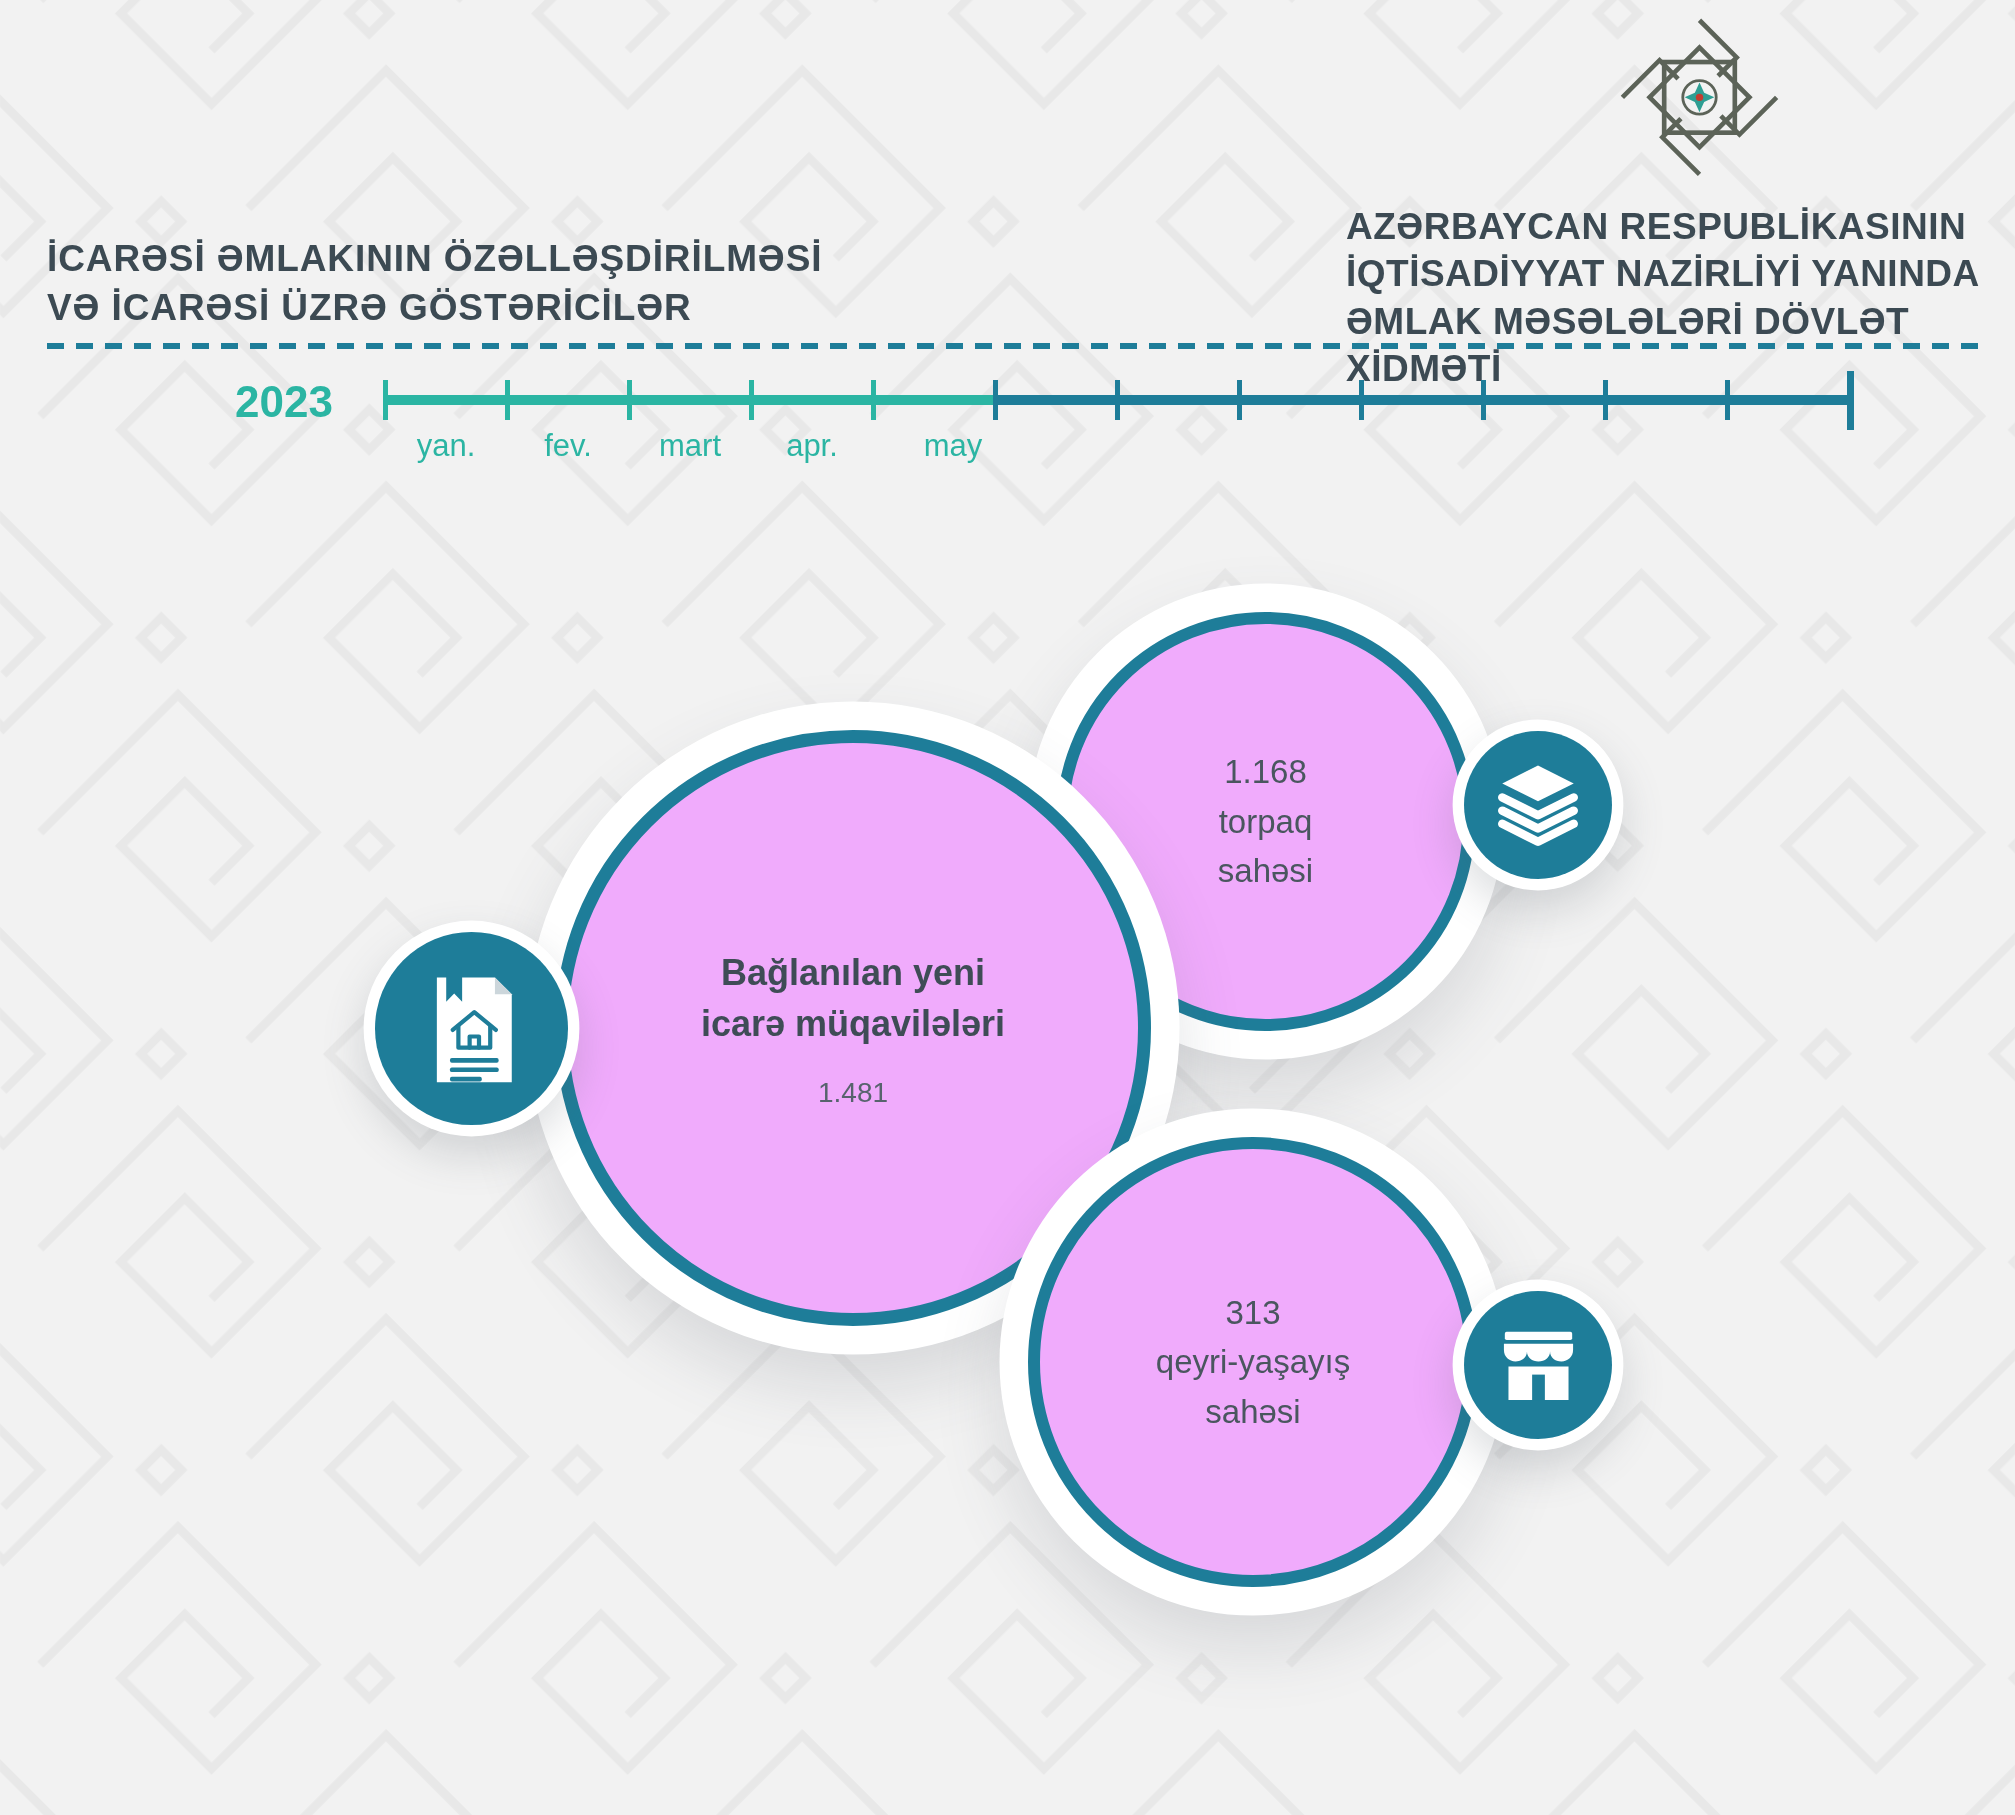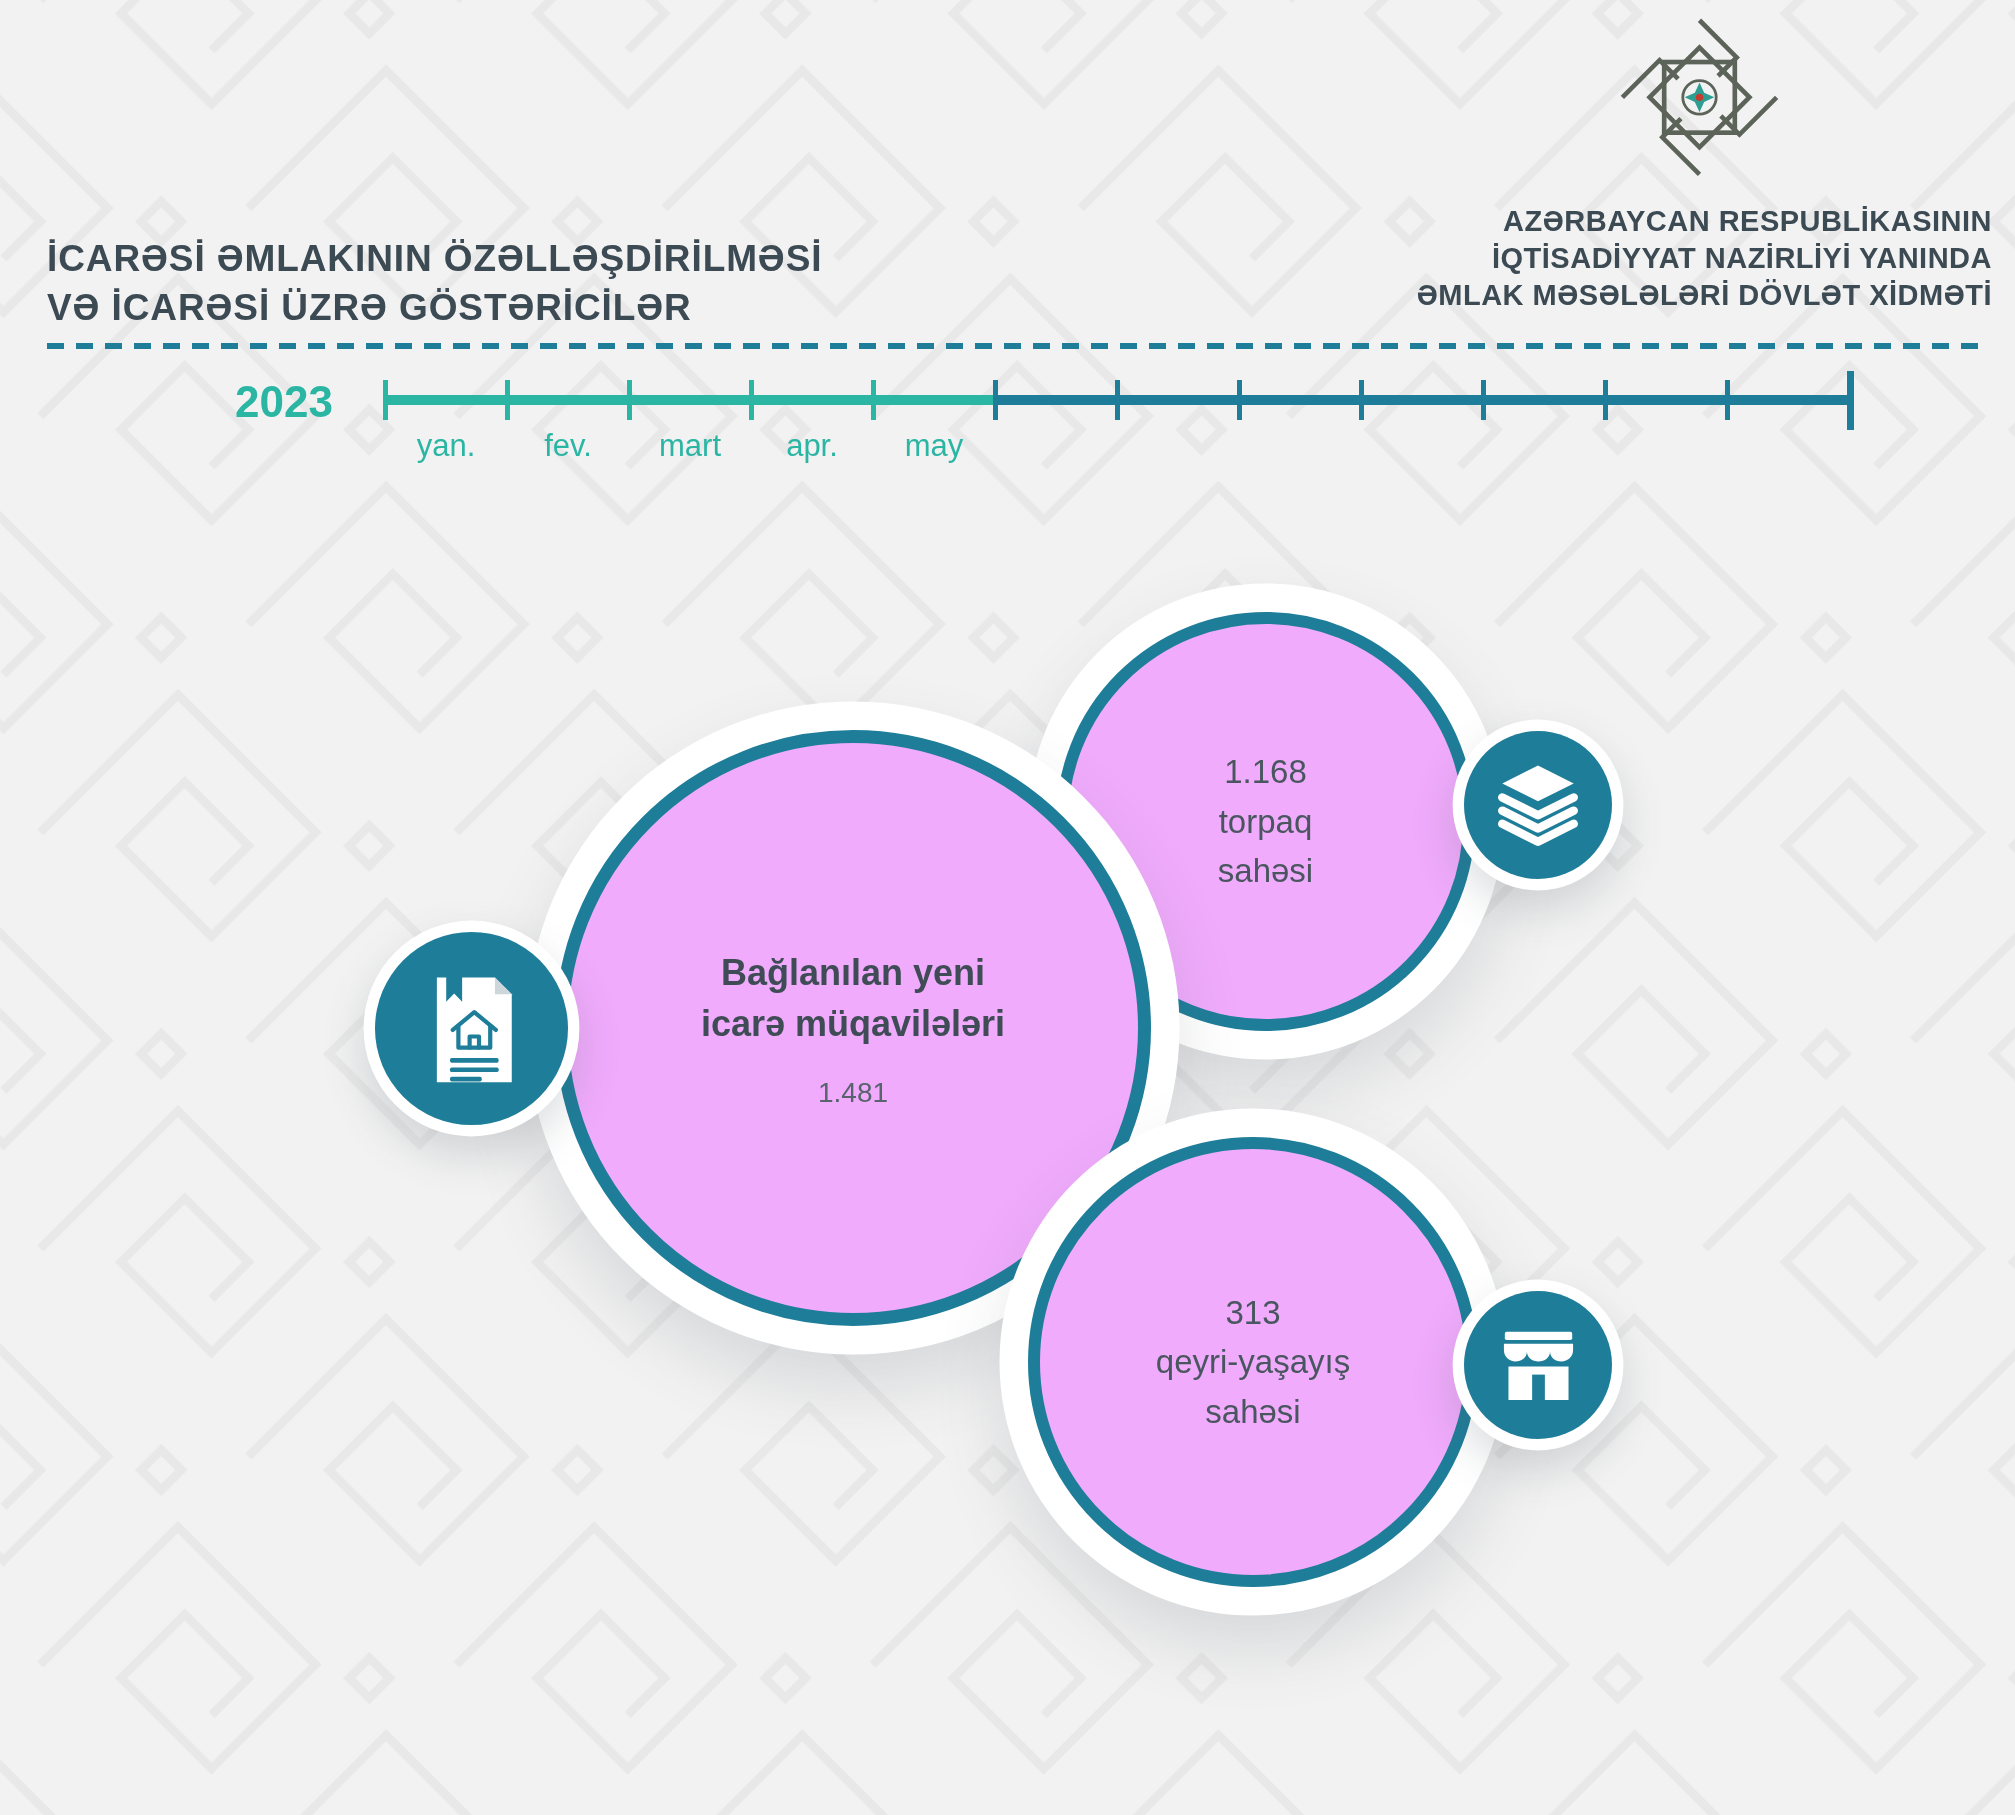--- a/index.html
+++ b/index.html
@@ -37,22 +37,22 @@
     line-height: 1.33;
     color: #3c4a53;
   }
   .page-title span { display: block; }
 
   .agency-block {
     position: absolute;
     top: 203px;
     right: 23px;
     width: 646px;
-    text-align: right;
-    font-size: 29px;
+    text-align: left;
+    font-size: 37px;
     font-weight: bold;
     letter-spacing: 0.5px;
     line-height: 1.28;
     color: #3c4a53;
   }
   .agency-block span { display: block; }
 
   .logo {
     position: absolute;
     left: 1588px;
@@ -249,21 +249,21 @@
         <div class="tick" style="left: 1218px; background: rgb(30, 125, 153);"></div>
         <div class="tick" style="left: 1340px; background: rgb(30, 125, 153);"></div>
         <div class="tick tall" style="left: 1462px; background: rgb(30, 125, 153);"></div>
       </div>
   </div>
   <div class="month-labels">
       <span class="month-label" style="left: 61px;">yan.</span>
       <span class="month-label" style="left: 183px;">fev.</span>
       <span class="month-label" style="left: 305px;">mart</span>
       <span class="month-label" style="left: 427px;">apr.</span>
-      <span class="month-label" style="left: 549px;">may</span>
+      <span class="month-label" style="left: 568px;">may</span>
     </div>
 
   <div class="circle circle-land">
     <div class="small-text">
       <span>1.168</span>
       <span>torpaq</span>
       <span>sahəsi</span>
     </div>
   </div>
 

